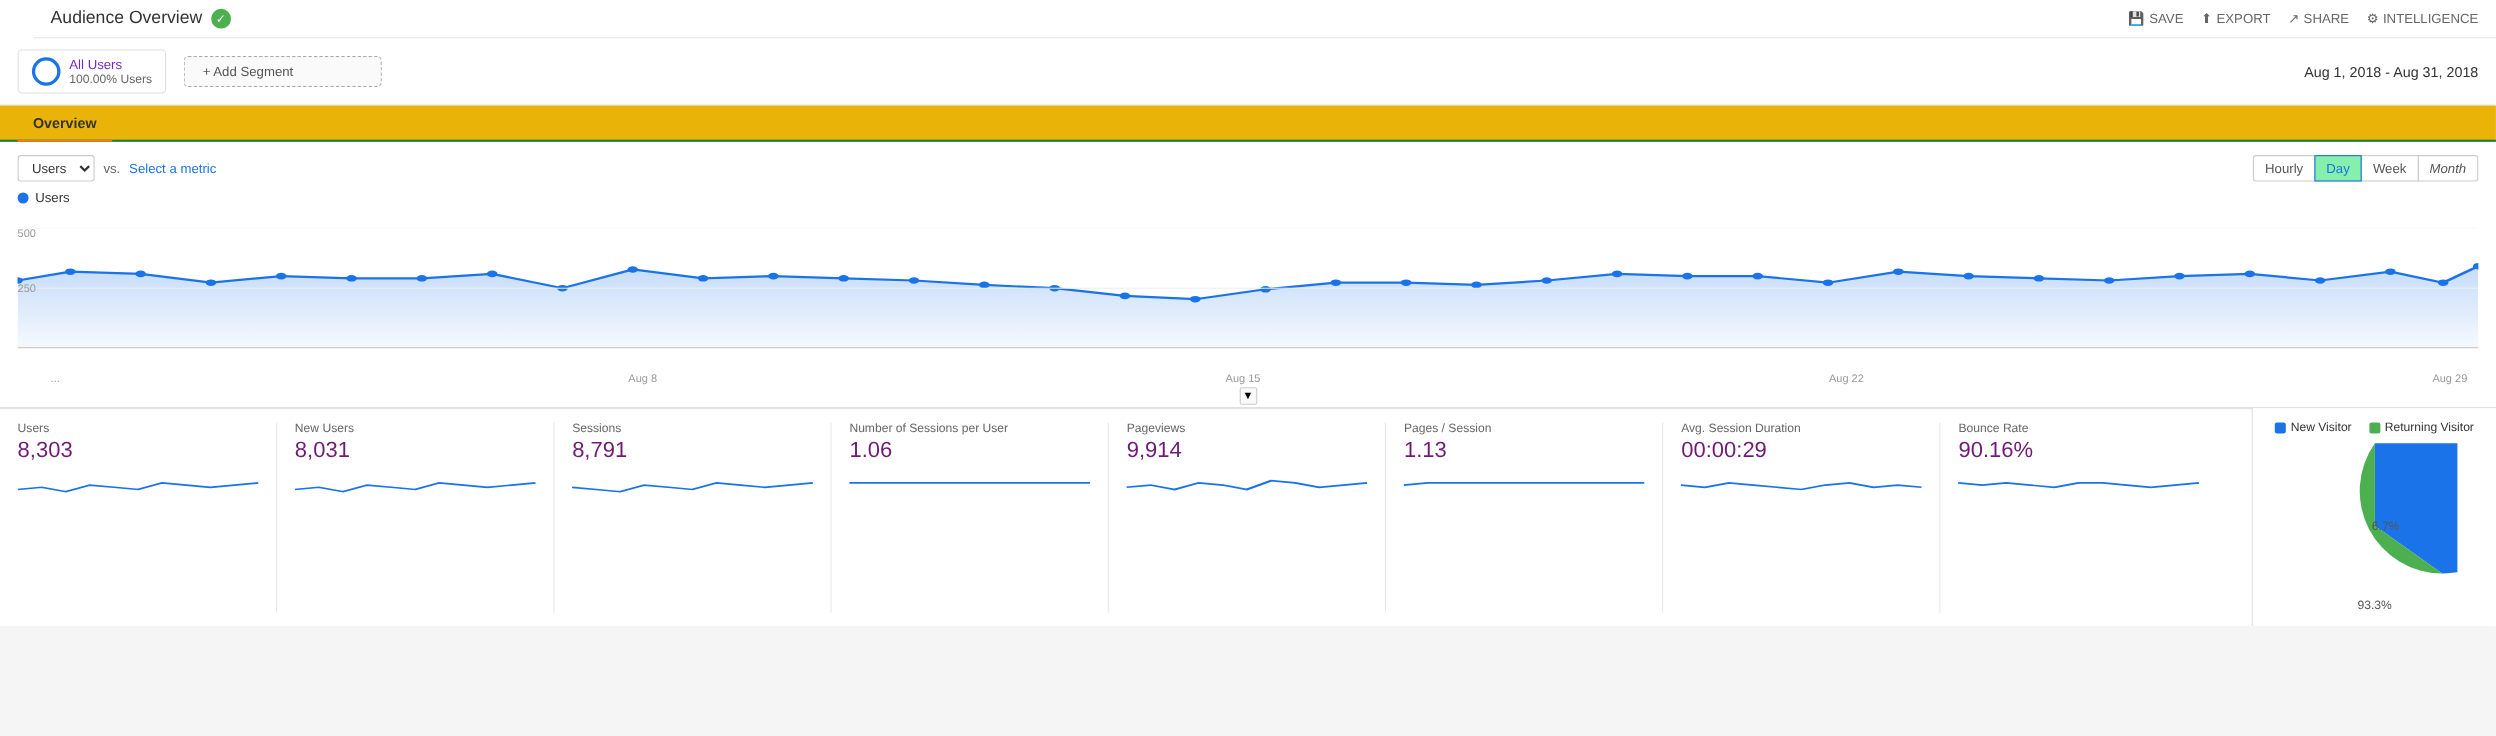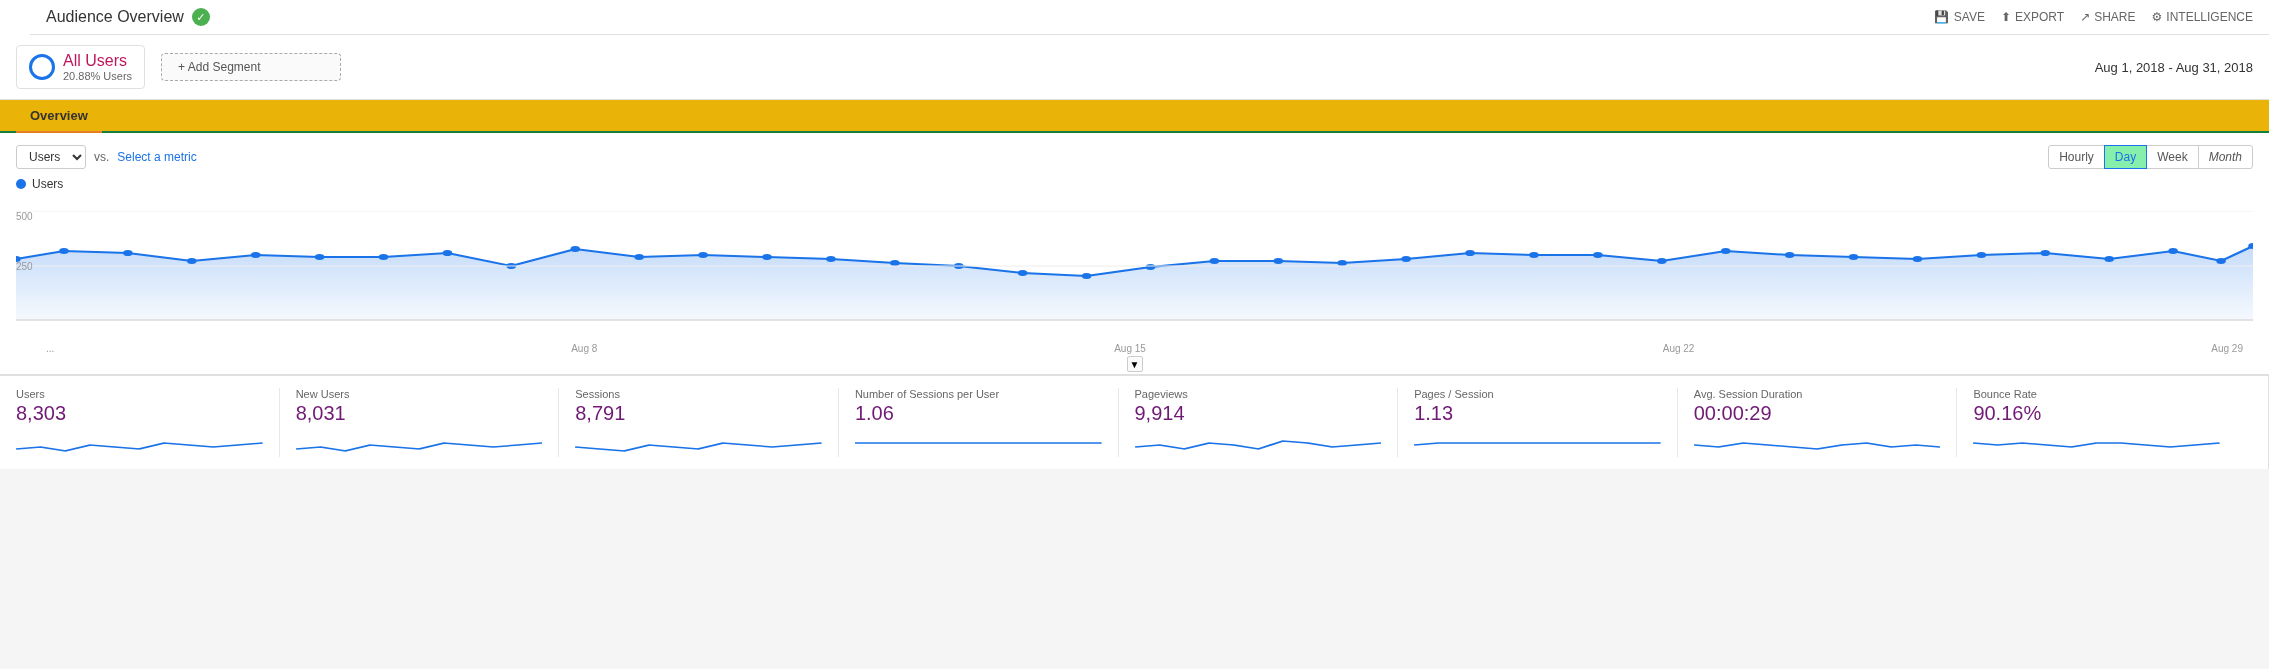--- a/index.html
+++ b/index.html
@@ -64,21 +64,21 @@
       border-radius: 4px;
       padding: 6px 12px;
       background: #fff;
     }
     .segment-circle {
       width: 26px; height: 26px;
       border-radius: 50%;
       border: 3px solid #1a73e8;
       display: inline-block;
     }
-    .segment-text { font-size: 16px; color: #be185d; }
+    .segment-text { font-size: 12px; color: #6d28d9; }
     .segment-sub { font-size: 11px; color: #666; }
     .add-segment {
       border: 1px dashed #aaa;
       border-radius: 4px;
       padding: 6px 16px;
       color: #555;
       cursor: pointer;
       background: #fafafa;
       font-size: 12px;
       display: flex;
@@ -278,21 +278,21 @@
       </div>
     </div>
   </div>
 
   <div class="segment-bar">
     <div class="segment-left">
       <div class="segment-pill">
         <span class="segment-circle"></span>
         <div>
           <div class="segment-text">All Users</div>
-          <div class="segment-sub">20.88% Users</div>
+          <div class="segment-sub">100.00% Users</div>
         </div>
       </div>
       <div class="add-segment">
         <span>+ Add Segment</span>
       </div>
     </div>
     <div class="date-range">Aug 1, 2018 - Aug 31, 2018</div>
   </div>
 
   <div class="tab-bar">
@@ -472,15 +472,37 @@
         <div class="metric-value">90.16%</div>
         <div class="metric-sparkline">
           <svg viewBox="0 0 100 28" preserveAspectRatio="none">
               <polyline points="0,14 10,16 20,14 30,16 40,18 50,14 60,14 70,16 80,18 90,16 100,14" fill="none" stroke="#1a73e8" stroke-width="1.5"></polyline>
             </svg>
         </div>
       </div>
 
     </div>
 
+    <div style="padding: 12px 20px; min-width: 220px; display:flex; flex-direction:column; align-items:center;">
+      <div class="pie-legend">
+        <div class="pie-legend-item">
+          <div class="pie-legend-color" style="background:#1a73e8;"></div>
+          <span>New Visitor</span>
+        </div>
+        <div class="pie-legend-item">
+          <div class="pie-legend-color" style="background:#4caf50;"></div>
+          <span>Returning Visitor</span>
+        </div>
+      </div>
+      <svg width="150" height="150" viewBox="-1 -1 2 2" style="transform:rotate(-90deg);">
+
+        <path d="M 0 0 L 1 0 A 1 1 0 1 1 -0.578,0.816 Z" fill="#1a73e8"></path>
+
+        <path d="M 0 0 L -0.578,0.816 A 1 1 0 0 1 1,0 Z" fill="#4caf50"></path>
+      </svg>
+      <div style="display:flex; flex-direction:column; align-items:center; font-size:11px; color:#555; margin-top:-20px;">
+        <span style="position:relative; top:-60px; left:10px; color:#555;">6.7%</span>
+        <span style="color:#555;">93.3%</span>
+      </div>
+    </div>
   </div>
 
 </div>
 
 </body></html>

